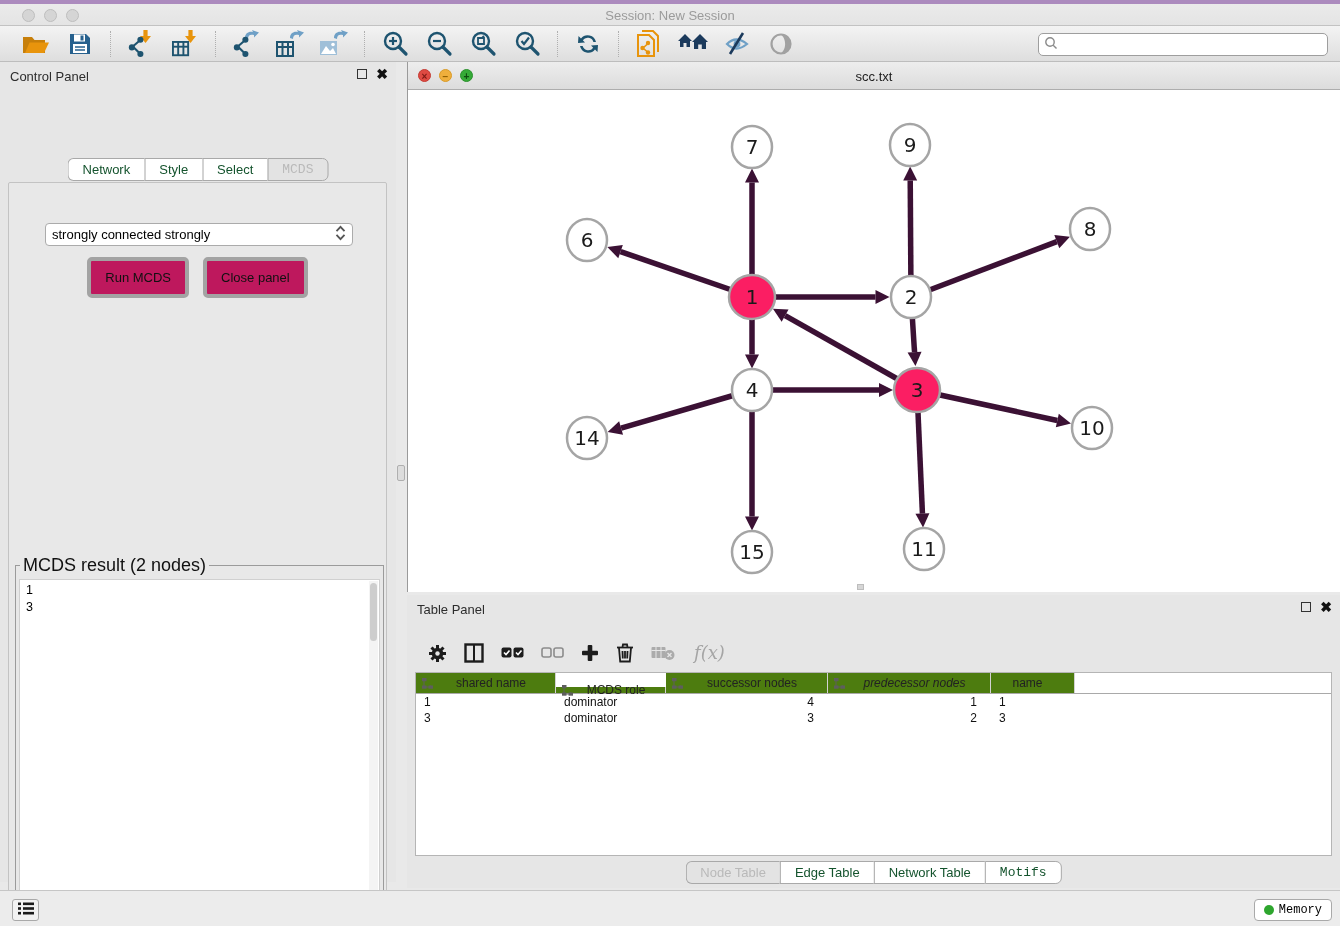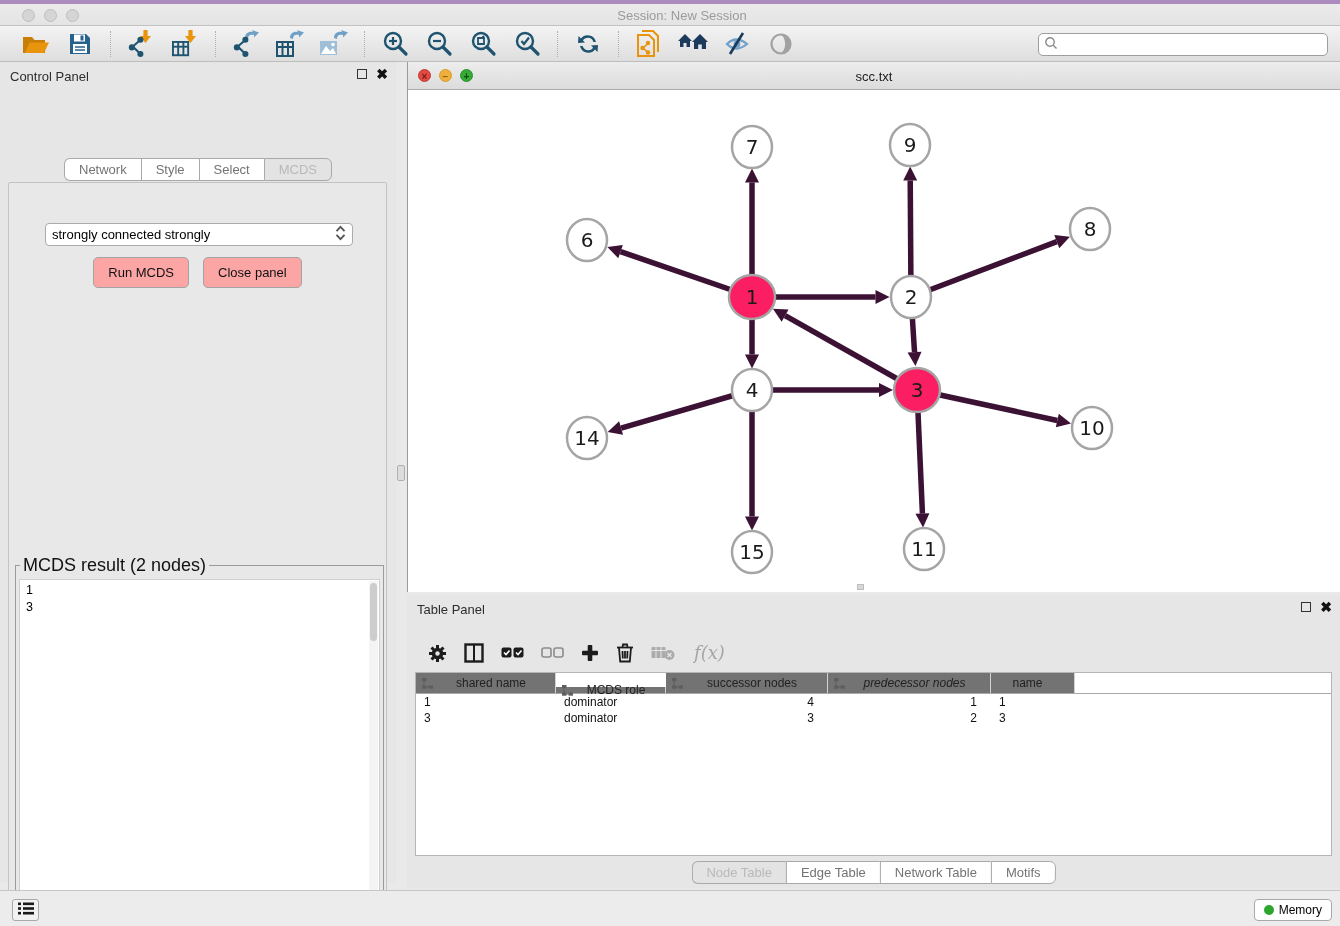--- a/index.html
+++ b/index.html
@@ -1,50 +1,50 @@
 <!DOCTYPE html>
 <html><head>
 <meta charset="utf-8">
 <style>
   * { margin:0; padding:0; box-sizing:border-box; }
   html,body { width:1340px; height:926px; }
   body { font-family:"Liberation Sans", sans-serif; background:#E9E9E9; position:relative; overflow:hidden; }
   .abs { position:absolute; }
 
   
-  #titlebar { left:0; top:0; width:1340px; height:26px; background:linear-gradient(#ECECEC,#E4E4E4); border-bottom:1px solid #C2C2C2;padding-left:12px; }
+  #titlebar { left:0; top:0; width:1340px; height:26px; background:linear-gradient(#ECECEC,#E4E4E4); border-bottom:1px solid #C2C2C2; }
   #titlebar .accent { position:absolute; left:0; top:0; width:100%; height:4px; background:#AC8BBE; }
   .tl-dot { width:13px; height:13px; border-radius:50%; background:#D5D5D5; border:1px solid #BEBEBE; position:absolute; top:9px; }
   #win-title { width:100%; text-align:center; top:8px; color:#9B9B9B; font-size:13px; }
 
   
   #toolbar { left:0; top:26px; width:1340px; height:36px; background:linear-gradient(#F3F3F3,#DEDEDE); border-bottom:1px solid #BDBDBD; display:flex; align-items:center; padding-left:10px; }
   .tb-group { display:flex; align-items:center; gap:12px; padding:0 10px; }
   .tb-sep { width:1px; height:26px; border-left:1px dotted #AFAFAF; margin:0 4px; }
   .tb-btn { width:32px; height:30px; display:flex; align-items:center; justify-content:center; background:transparent; border:none; cursor:pointer; }
   .tb-btn.disabled { opacity:.9; }
   #search-wrap { position:absolute; right:12px; top:7px; width:290px; height:23px; background:#FFF; border:1px solid #9E9E9E; border-radius:5px; display:flex; align-items:center; padding-left:5px; }
   #search-input { border:none; outline:none; flex:1; height:19px; font-size:12px; background:transparent; }
 
   
   #control-panel { left:0; top:62px; width:396px; height:820px; background:#E6E6E6; }
   .panel-head { height:28px; display:flex; align-items:center; padding:0 10px; font-size:13px; color:#2D2D2D; position:relative; }
   .panel-head .head-icons { position:absolute; right:8px; top:7px; display:flex; gap:9px; align-items:center; }
   .float-box { width:10px; height:10px; border:1.5px solid #333; display:inline-block; cursor:pointer; }
   .close-x { font-size:14px; font-weight:bold; color:#111; line-height:10px; cursor:pointer; }
   #cp-tabs { position:absolute; left:50%; transform:translateX(-50%); top:96px; display:flex; }
-  .seg-tab { font-size:13px; padding:3px 14px; background:#FFF; border:1px solid #A9A9A9; border-right:none; color:#737373; cursor:pointer; white-space:nowrap; }
+  .seg-tab { font-size:13px; padding:3px 14px; background:#FFF; border:1px solid #A9A9A9; border-right:none; color:#14532d; cursor:pointer; white-space:nowrap; }
   .seg-tab:first-child { border-radius:6px 0 0 6px; }
-  .seg-tab:last-child { border-radius:0 6px 6px 0; border-right:1px solid #A9A9A9; }
+  .seg-tab:last-child { border-radius:0 6px 6px 0; border-right:1px solid #A9A9A9;font-family:Liberation Mono, monospace; }
   .seg-tab.active { background:#E3E3E3; color:#B9B9B9; }
   #cp-content { left:8px; top:120px; width:379px; height:758px; border:1px solid #C3C3C3; background:#E8E8E8; border-radius:2px; }
   #opt-label { width:100%; text-align:center; top:17px; font-size:13px; color:#111; }
   #criterion-select { left:36px; top:40px; width:308px; height:23px; background:#FFF; border:1px solid #ABABAB; border-radius:4px; display:flex; align-items:center; padding:0 6px; font-size:13px; cursor:pointer; }
   #criterion-select .sel-text { flex:1; }
-  .btn { background:#fca5a5; border:1px solid #a3a3a3; border-radius:5px; font-size:13px; height:31px; padding:0 14px; cursor:pointer; color:#111; }
+  .btn { background:#be185d; border:4px solid #a3a3a3; border-radius:5px; font-size:13px; height:41px; padding:0 14px; cursor:pointer; color:#111; }
   #cp-buttons { top:74px; width:100%; display:flex; justify-content:center; gap:14px; }
   #result-box { left:6px; top:372px; width:369px; height:382px; border:1px solid #9B9B9B; background:#E8E8E8; }
   #result-box legend { font-size:18px; color:#111; margin-left:4px; padding:0 3px; }
   #result-area { position:absolute; left:3px; top:3px; right:3px; bottom:3px; background:#FFF; border:1px solid #D0D0D0; font-size:12.5px; line-height:17px; padding:2px 0 0 6px; overflow:hidden; }
   #result-scroll { position:absolute; right:1px; top:1px; width:9px; bottom:1px; background:#F4F4F4; }
   #result-thumb { position:absolute; left:1px; top:2px; width:7px; height:58px; background:#CDCDCD; border-radius:4px; }
 
   
   #v-splitter { left:396px; top:62px; width:11px; height:820px; background:#E9E9E9; }
   #v-grip { left:1px; top:403px; width:8px; height:16px; background:#DDD; border:1px solid #AFAFAF; border-radius:2px; cursor:col-resize; position:absolute; }
@@ -56,32 +56,32 @@
   #net-title { width:100%; text-align:center; top:7px; font-size:13px; color:#1C1C1C; }
   #graph-svg { position:absolute; left:0; top:28px; }
   #net-resize-grip { position:absolute; left:449px; bottom:2px; width:7px; height:6px; background:#D6D6D6; border:1px solid #BDBDBD; cursor:ns-resize; }
 
   
   #table-panel { left:407px; top:595px; width:933px; height:293px; background:#E6E6E6; }
   #tp-toolbar { left:8px; top:27px; width:917px; height:44px; display:flex; align-items:flex-end; gap:17px; padding-left:13px; }
   .tp-btn { background:none; border:none; display:flex; align-items:center; justify-content:center; cursor:pointer; height:26px; }
   #tp-table { left:8px; top:77px; width:917px; height:184px; background:#FFF; border:1px solid #B5B5B5; overflow:hidden; }
   #tp-header { display:flex; height:21px; border-bottom:1px solid #A9A9A9; }
-  .th-cell { background:#737373; border-right:1px solid #D2D2D2; display:flex; align-items:center; font-size:12px; color:#222; position:relative; }
+  .th-cell { background:#4d7c0f; border-right:1px solid #D2D2D2; display:flex; align-items:center; font-size:12px; color:#222; position:relative; }
   .th-cell .tree-ic { margin:0 4px 0 6px; }
   .th-label { flex:1; text-align:center; padding-right:10px; }
   .tb-row { display:flex; height:16px; font-size:12px; color:#111; }
   .td-cell { padding:0 8px; line-height:16px; white-space:nowrap; overflow:hidden; }
   .td-cell.r { text-align:right; padding-right:14px; }
   #tp-tabs { position:absolute; left:50%; transform:translateX(-50%); top:266px; display:flex; }
 
   
   #statusbar { left:0; top:890px; width:1340px; height:36px; background:#ECECEC; border-top:1px solid #C6C6C6; }
   #list-btn { position:absolute; left:12px; top:8px; width:27px; height:22px; background:#F2F2F2; border:1px solid #A9A9A9; border-radius:3px; display:flex; align-items:center; justify-content:center; cursor:pointer; }
-  #memory-btn { position:absolute; right:8px; top:8px; height:22px; background:#FFF; border:1px solid #A9A9A9; border-radius:4px; display:flex; align-items:center; gap:5px; padding:0 9px; font-size:12px; cursor:pointer; }
+  #memory-btn { position:absolute; right:8px; top:8px; height:22px; background:#FFF; border:1px solid #A9A9A9; border-radius:4px; display:flex; align-items:center; gap:5px; padding:0 9px; font-size:12px; cursor:pointer;font-family:Liberation Mono, monospace; }
   #memory-dot { width:10px; height:10px; border-radius:50%; background:#2EA62E; }
 </style>
 </head>
 <body>
 
 <div id="titlebar" class="abs">
   <div class="accent"></div>
   <span class="tl-dot" style="left:22px"></span>
   <span class="tl-dot" style="left:44px"></span>
   <span class="tl-dot" style="left:66px"></span>

